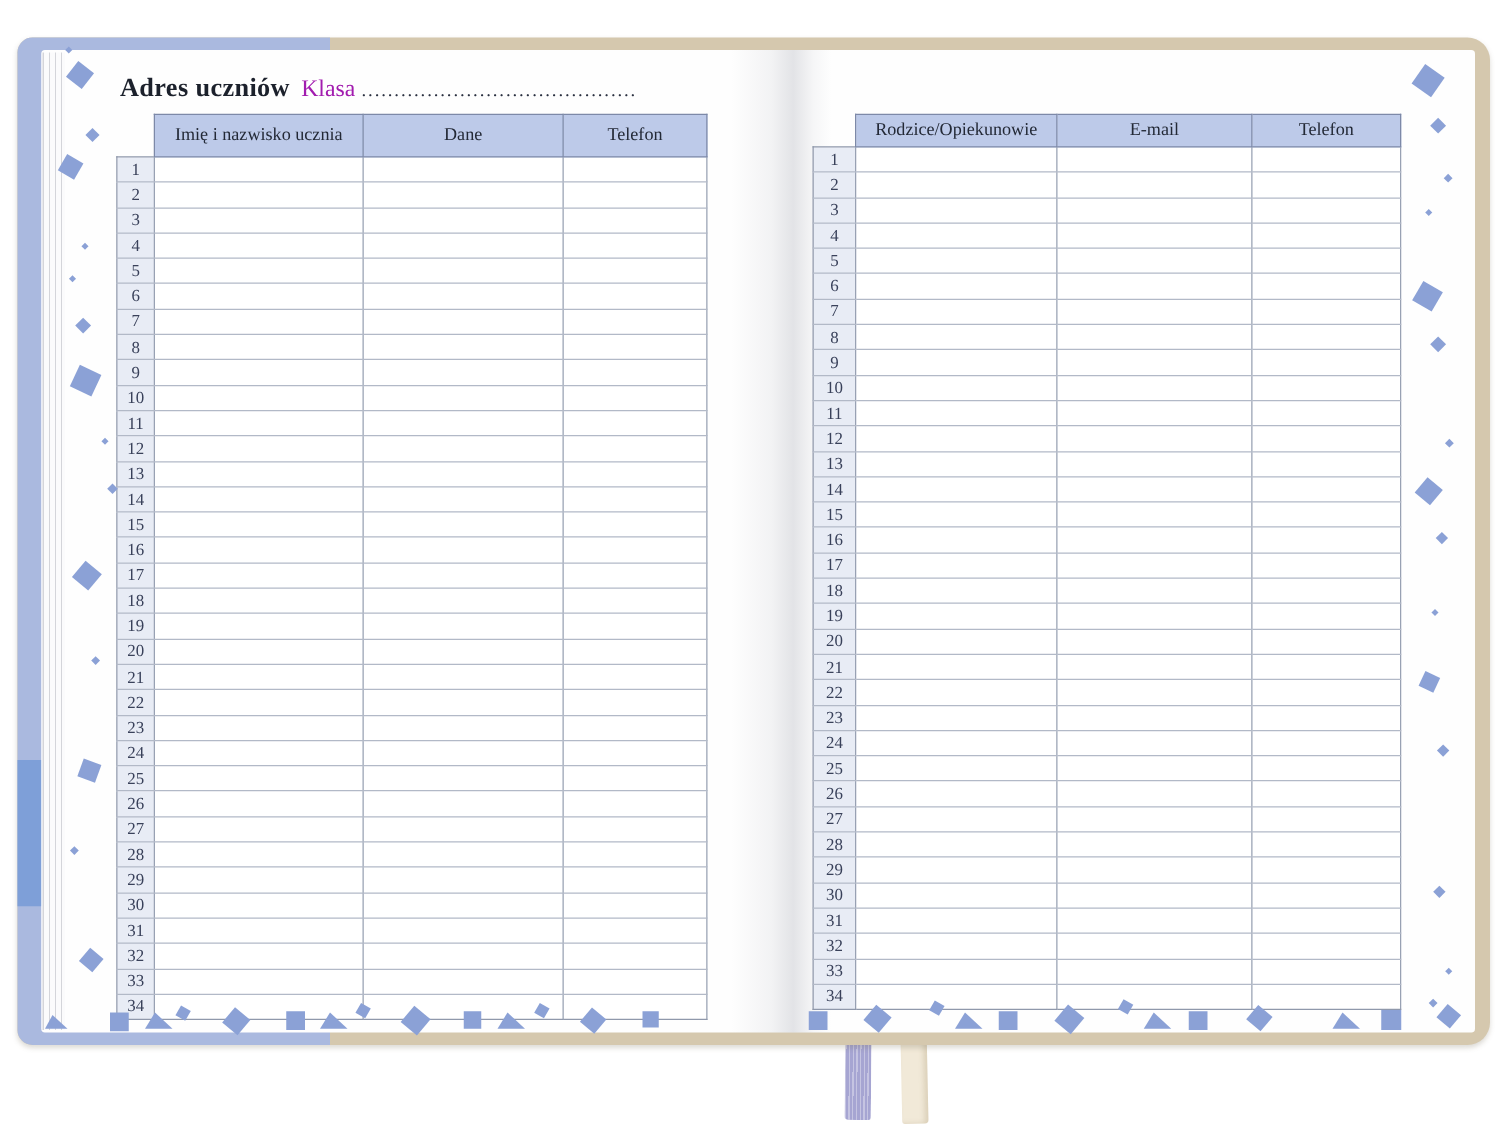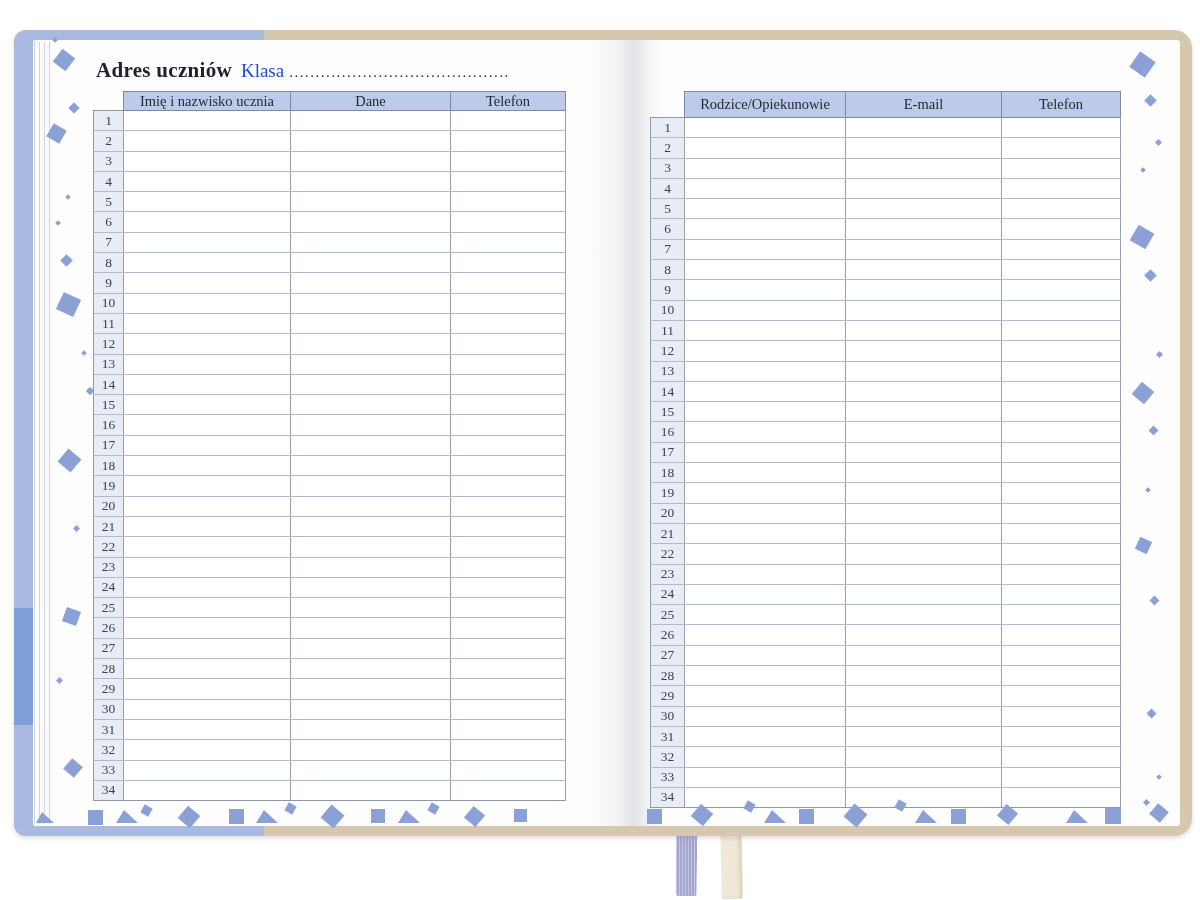--- a/index.html
+++ b/index.html
@@ -29,21 +29,21 @@
   .page-stack{position:absolute;left:34px;top:42px;width:18px;height:782px;z-index:3;
         background:repeating-linear-gradient(90deg,#d4d5da 0 1px,#fbfbfc 1px 5px);}
   .gutter{position:absolute;left:585px;top:40px;width:80px;height:786px;z-index:3;
         background:linear-gradient(90deg,rgba(90,95,115,0) 0%,rgba(90,95,115,.07) 40%,
                    rgba(90,95,115,.17) 62%,rgba(90,95,115,.05) 82%,rgba(90,95,115,0) 100%);}
 
   
   .title{position:absolute;left:96px;top:58px;z-index:4;display:flex;align-items:baseline;gap:9px;
          color:#1c212c;white-space:nowrap;}
   .t-bold{font-weight:bold;font-size:21px;letter-spacing:.3px;}
-  .t-label{font-size:19px;color:#1d4ed8;}
+  .t-label{font-size:19px;color:#a21caf;}
   .t-dots{font-size:15px;color:#2a3040;letter-spacing:1.5px;margin-left:-4px;}
 
   
   .ptable{position:absolute;z-index:4;border-collapse:collapse;table-layout:fixed;}
   .ptable th{background:var(--header-fill);border:1px solid #7d89a8;
              font-weight:normal;font-size:14.5px;color:#232936;padding:0;text-align:center;}
   .ptable td{border:1px solid #98a1b3;border-top-color:#b2b9c7;border-bottom-color:#b2b9c7;
              background:#ffffff;padding:0;}
   .ptable td.blank{border:none;background:transparent;}
   .ptable td.num{background:var(--number-fill);text-align:center;
@@ -81,21 +81,21 @@
   </div>
 
 <table class="ptable" style="left: 93px; top: 91px; width: 472px;">
       <colgroup>
         <col style="width: 30px;">
         <col style="width: 167px;">
         <col style="width: 160px;">
         <col style="width: 115px;">
       </colgroup>
       <thead>
-        <tr style="height: 19px;">
+        <tr style="height: 34px;">
           <td class="blank"></td>
           <th>Imię i nazwisko ucznia</th>
           <th>Dane</th>
           <th>Telefon</th>
         </tr>
       </thead>
       <tbody>
         <tr style="height: 20.3px;">
           <td class="num">1</td>
           <td></td>

